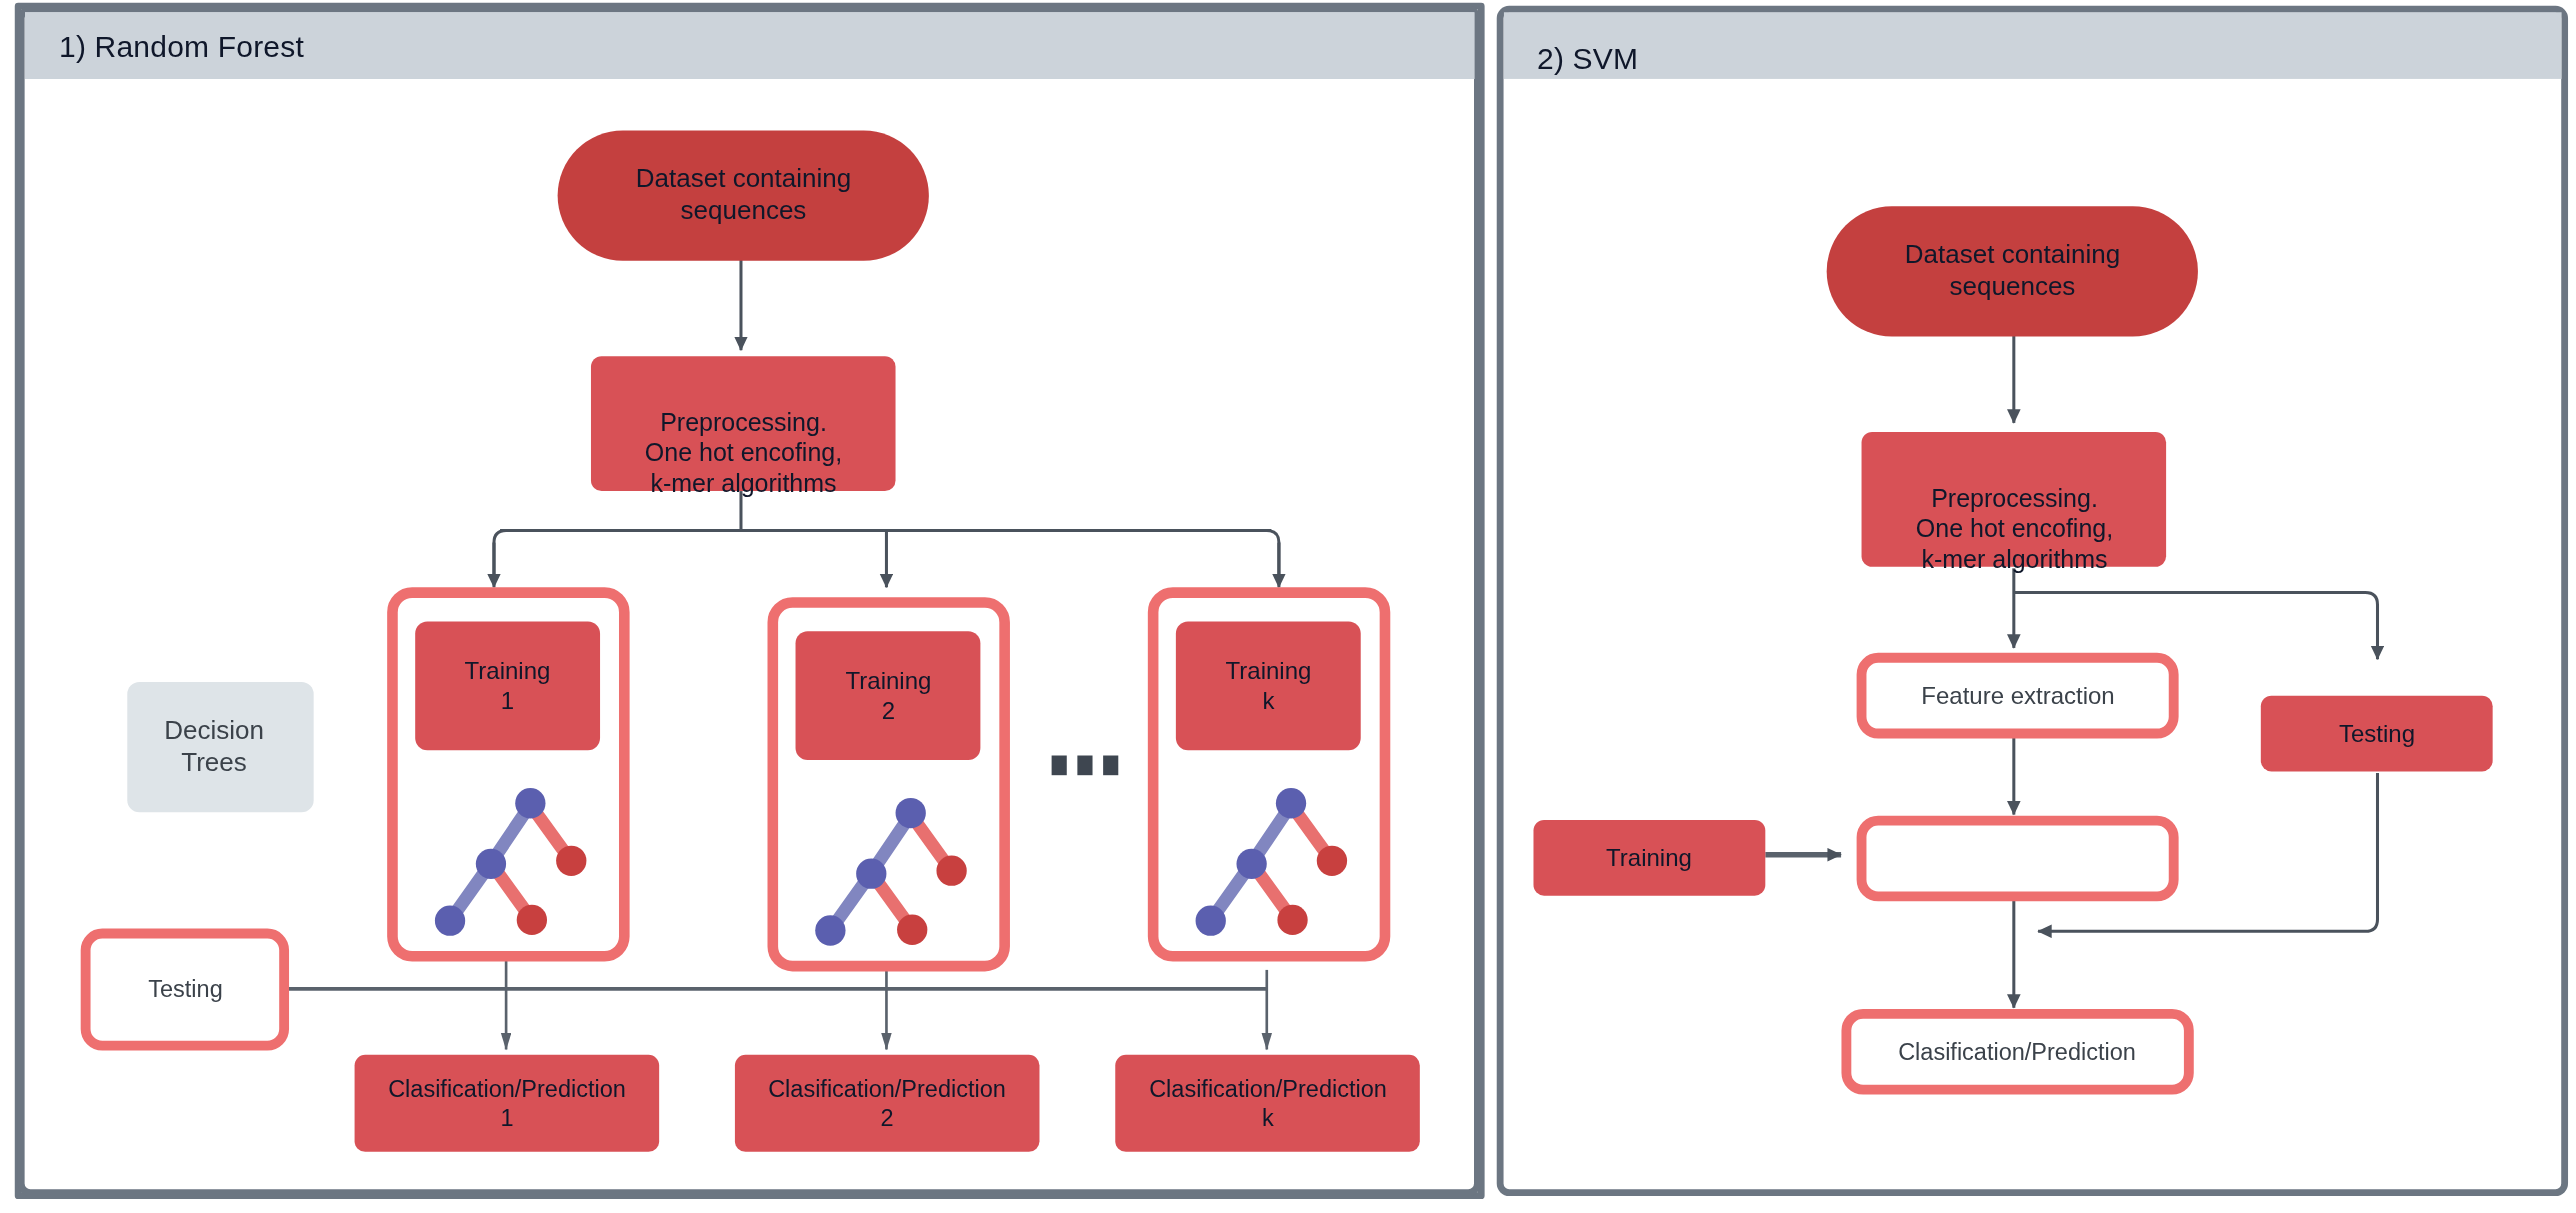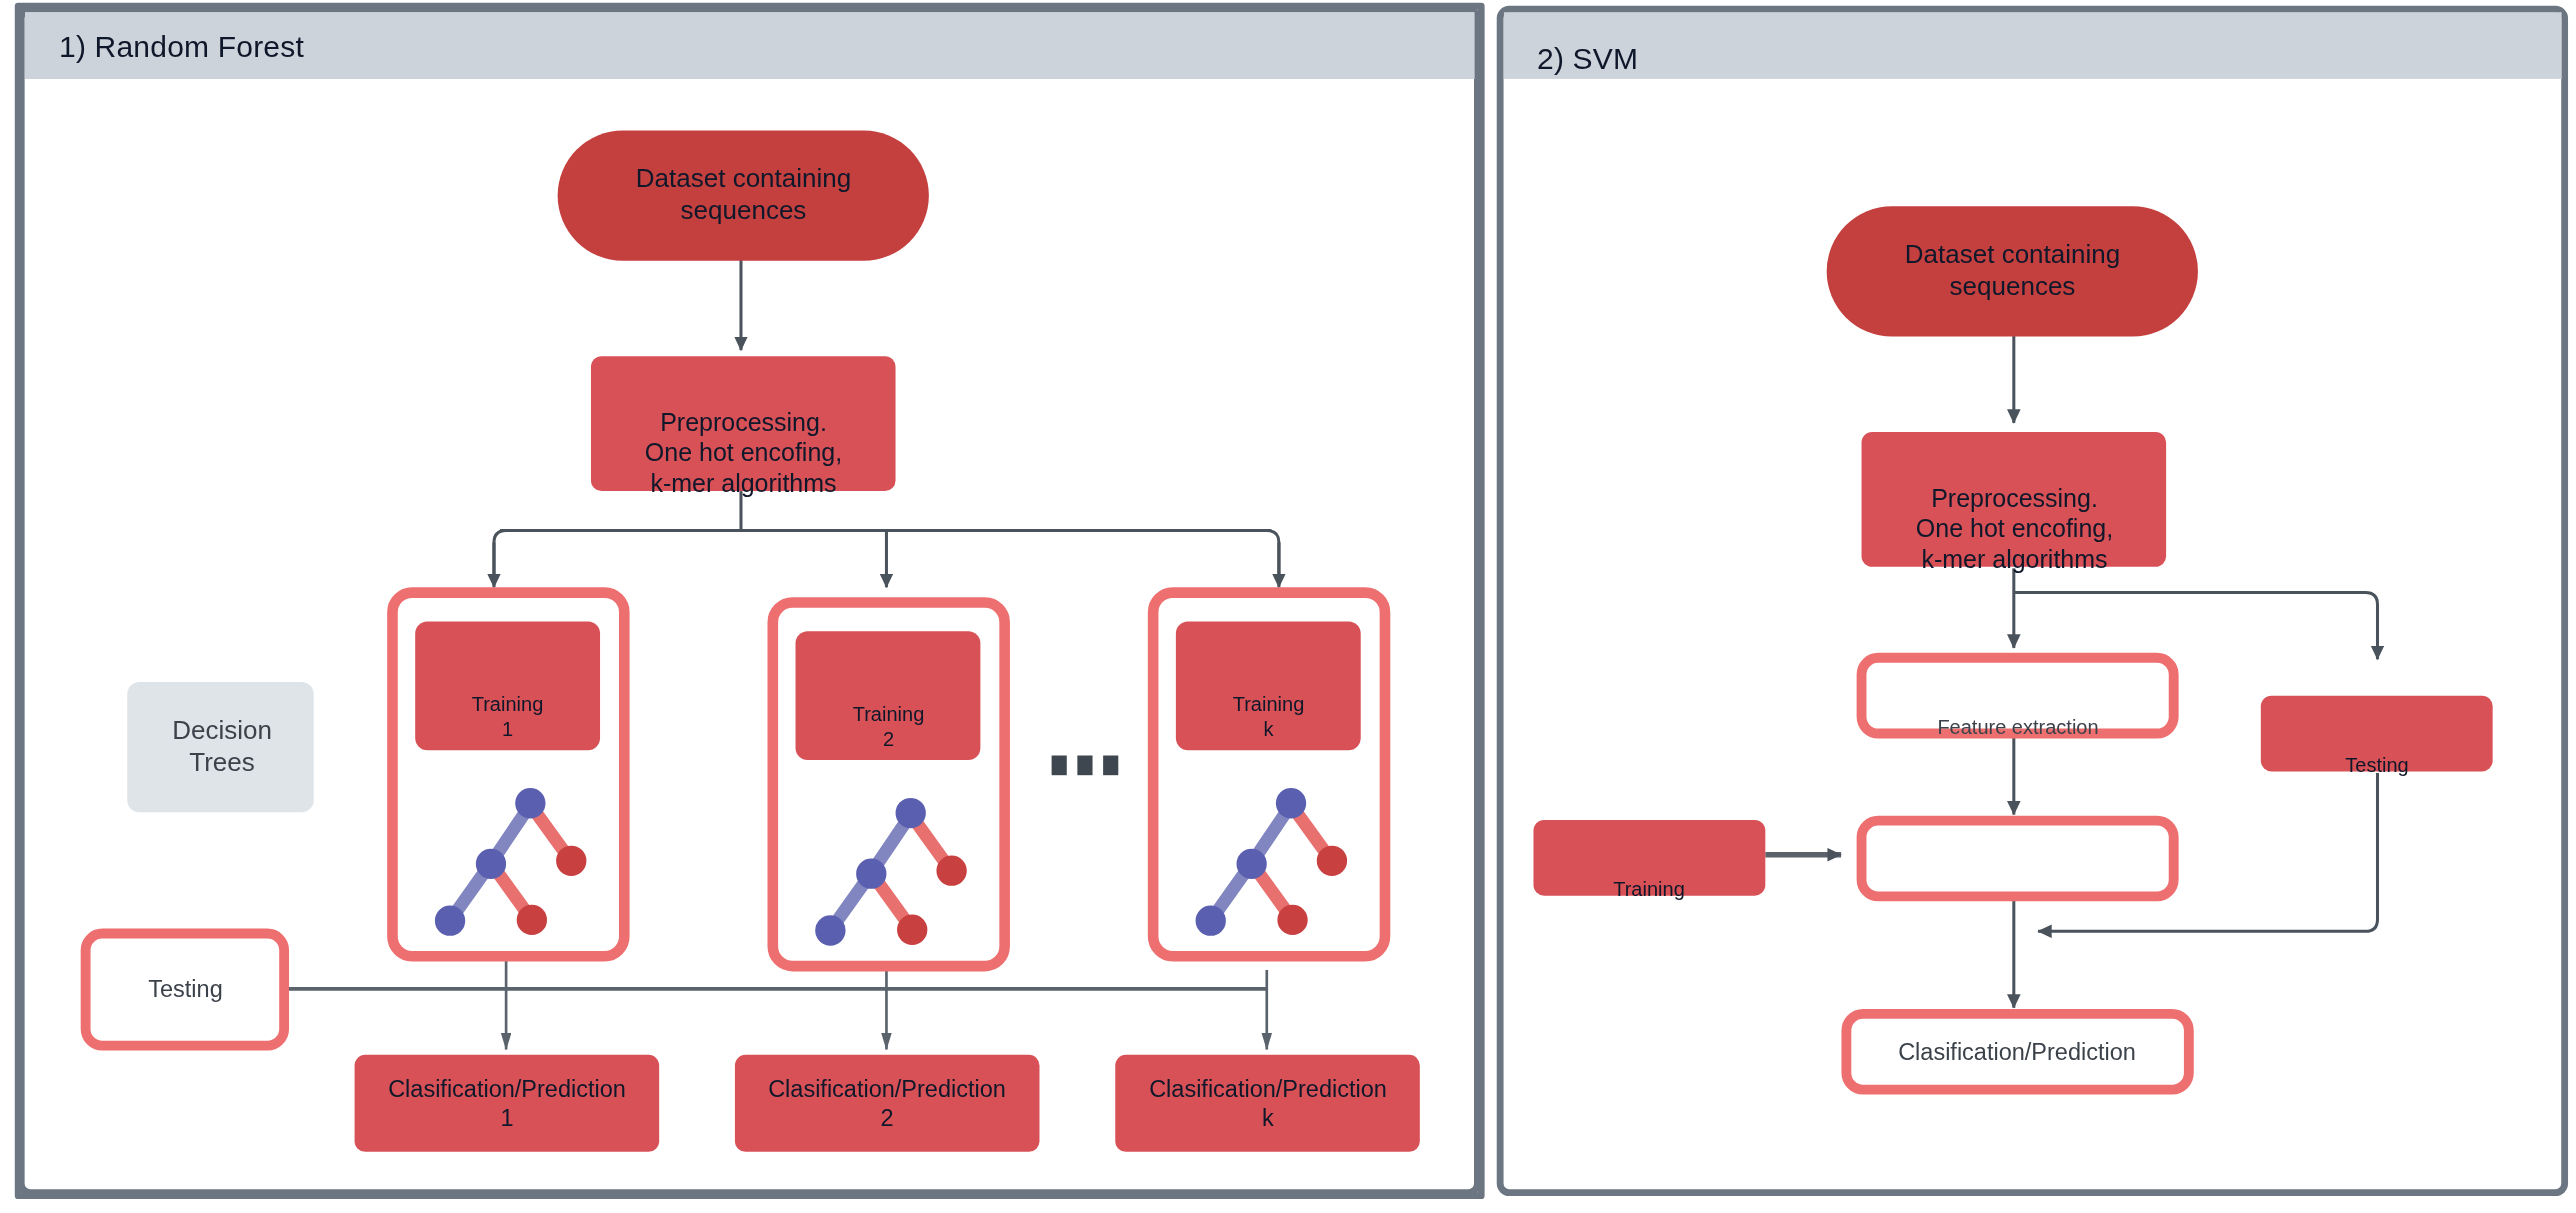--- a/index.html
+++ b/index.html
@@ -40,21 +40,21 @@
     justify-content: center;
     text-align: center;
     line-height: 1.22;
     white-space: pre-line;
     pointer-events: none;
   }
   .lbl-white { color: #0f172a; }
   .lbl-dark  { color: #3b424a; }
   .f34 { font-size: 26px; }
   .f33 { font-size: 25px; margin-top: 29px; }
-  .f32 { font-size: 20px; margin-top: 31px; }
+  .f32 { font-size: 24px; }
   .f31 { font-size: 23.5px; }
 </style>
 </head>
 <body>
 
 <div id="canvas">
 
   <svg class="layer" viewBox="0 0 3400 1602">
     <defs>
       <marker id="arrowDark" markerWidth="14" markerHeight="14" refX="11" refY="6" orient="auto" markerUnits="userSpaceOnUse">
@@ -206,21 +206,21 @@
   <div class="panel-title" style="left:59px; top:29.5px;">1) Random Forest</div>
   <div class="panel-title" style="left:1537px; top:42px;">2) SVM</div>
 
   <div class="node-label lbl-white f34" style="left:558px; top:130px; width:371px; height:130px;">Dataset containing
 sequences</div>
 
   <div class="node-label lbl-white f33" style="left:591px; top:356px; width:305px; height:135px;">Preprocessing.
 One hot encofing,
 k-mer algorithms</div>
 
-  <div class="node-label lbl-dark f34" style="left:127px; top:682px; width:174px; height:130px;margin-left:8px;">Decision
+  <div class="node-label lbl-dark f34" style="left:127px; top:682px; width:174px; height:130px;">Decision
 Trees</div>
 
   <div class="node-label lbl-dark f31" style="left:86px; top:933px; width:199px; height:112px;">Testing</div>
 
   <div class="node-label lbl-white f32" style="left:415px; top:621px; width:185px; height:129px;">Training
 1</div>
   <div class="node-label lbl-white f32" style="left:796px; top:631px; width:185px; height:129px;">Training
 2</div>
   <div class="node-label lbl-white f32" style="left:1176px; top:621px; width:185px; height:129px;">Training
 k</div>

